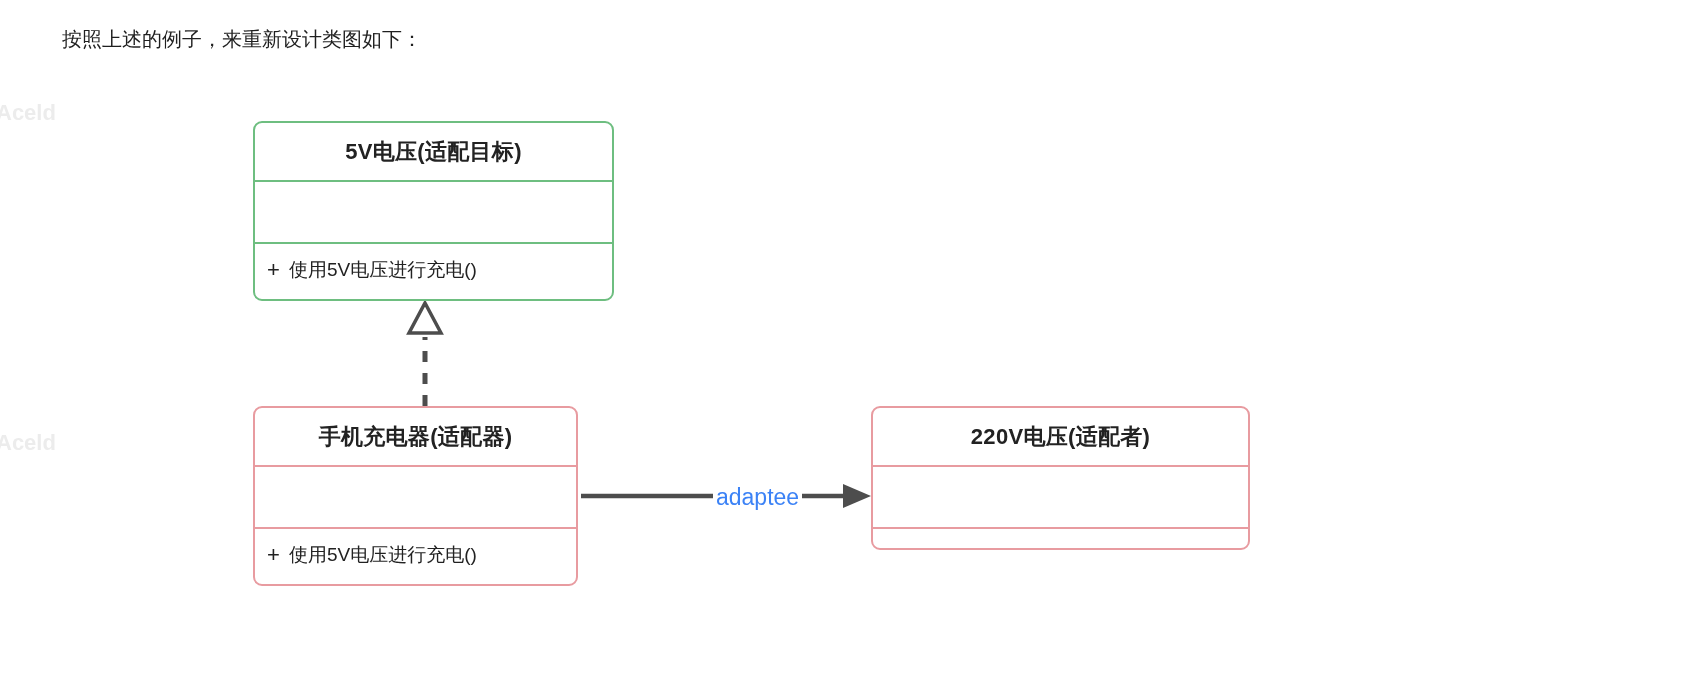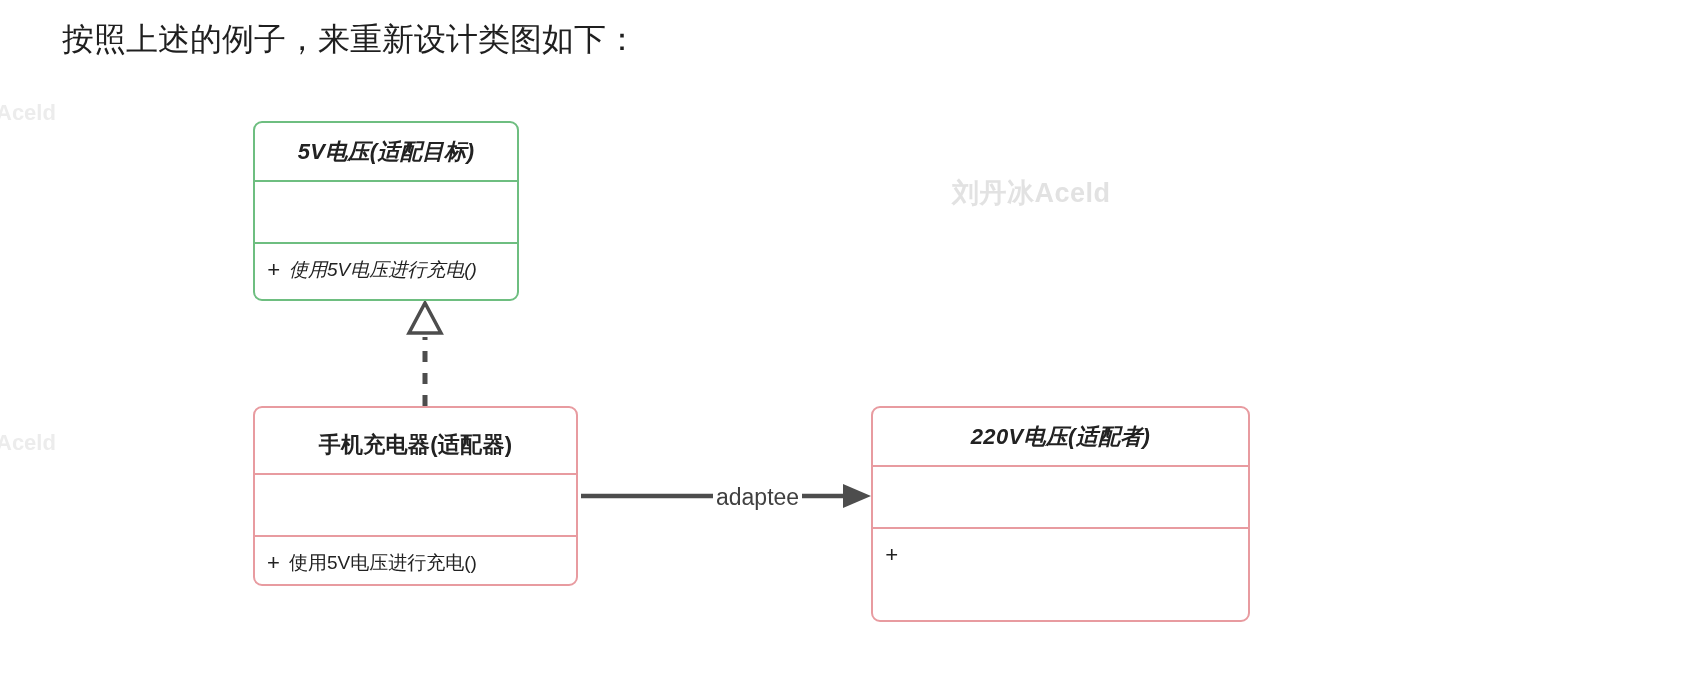--- a/index.html
+++ b/index.html
@@ -21,21 +21,21 @@
     left: 0; top: 0;
     width: 1702px;
     height: 685px;
   }
 
   
   .heading {
     position: absolute;
     left: 62px;
     top: 22px;
-    font-size: 32px;
+    font-size: 20px;
     line-height: 34px;
     color: #1f1f1f;
     font-family: "Liberation Sans", "DejaVu Sans", sans-serif;
     white-space: nowrap;
   }
 
   
   .watermark {
     position: absolute;
     color: #e2e2e2;
@@ -92,84 +92,81 @@
   }
   .uml-class .member-label {
     font-size: 19px;
     white-space: nowrap;
   }
 
   
   .uml-green {
     left: 253px;
     top: 121px;
-    width: 266px;
+    width: 361px;
     height: 180px;
     border: 2.5px solid #6ebe80;
-    font-style: italic;
   }
   .uml-green .row-title   { height: 59px; border-bottom: 2.5px solid #6ebe80; }
   .uml-green .row-attrs   { height: 62px; border-bottom: 2.5px solid #6ebe80; }
   .uml-green .row-methods { height: 51px; }
 
   
   .uml-pink-left {
     left: 253px;
     top: 406px;
     width: 325px;
     height: 180px;
     border: 2.5px solid #e89ba0;
   }
-  .uml-pink-left .row-title   { height: 59px; border-bottom: 2.5px solid #e89ba0; margin-top: 8px; }
+  .uml-pink-left .row-title   { height: 59px; border-bottom: 2.5px solid #e89ba0; }
   .uml-pink-left .row-attrs   { height: 62px; border-bottom: 2.5px solid #e89ba0; }
   .uml-pink-left .row-methods { height: 51px; }
 
   
   .uml-pink-right {
     left: 871px;
     top: 406px;
     width: 379px;
-    height: 216px;
+    height: 144px;
     border: 2.5px solid #e89ba0;
-    font-style: italic;
   }
   .uml-pink-right .row-title   { height: 59px; border-bottom: 2.5px solid #e89ba0; }
   .uml-pink-right .row-attrs   { height: 62px; border-bottom: 2.5px solid #e89ba0; }
   .uml-pink-right .row-methods { height: 51px; }
 
   
   .connector-svg {
     position: absolute;
     left: 0;
     top: 0;
     width: 1702px;
     height: 685px;
     pointer-events: none;
   }
   .edge-label {
     position: absolute;
     left: 713px;
     top: 484px;
     font-size: 23px;
-    color: #404040;
+    color: #3b82f6;
     background: #ffffff;
     padding: 0 3px;
     white-space: nowrap;
   }
 </style>
 </head>
 <body>
 
 <div id="canvas">
 
   <div class="heading">按照上述的例子，来重新设计类图如下：</div>
 
   <div class="watermark watermark-edge watermark-edge-1">Aceld</div>
   <div class="watermark watermark-edge watermark-edge-2">Aceld</div>
-  <div class="watermark watermark-main">刘丹冰Aceld</div>
 
   <svg class="connector-svg" viewBox="0 0 1702 685" xmlns="http://www.w3.org/2000/svg">
 
     <g>
       <line x1="425" y1="406" x2="425" y2="337" stroke="#4d4d4d" stroke-width="5" stroke-dasharray="11 11"></line>
       <polygon points="425,303 441,333 409,333" fill="#ffffff" stroke="#4d4d4d" stroke-width="3.5"></polygon>
     </g>
 
     <g>
       <line x1="581" y1="496" x2="848" y2="496" stroke="#4d4d4d" stroke-width="4.5"></line>

